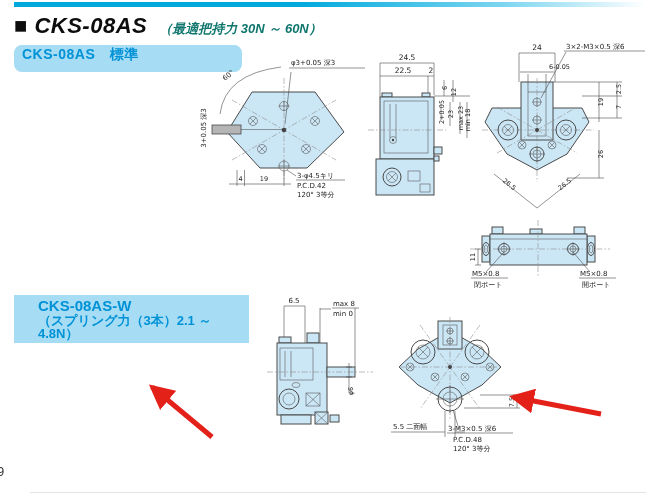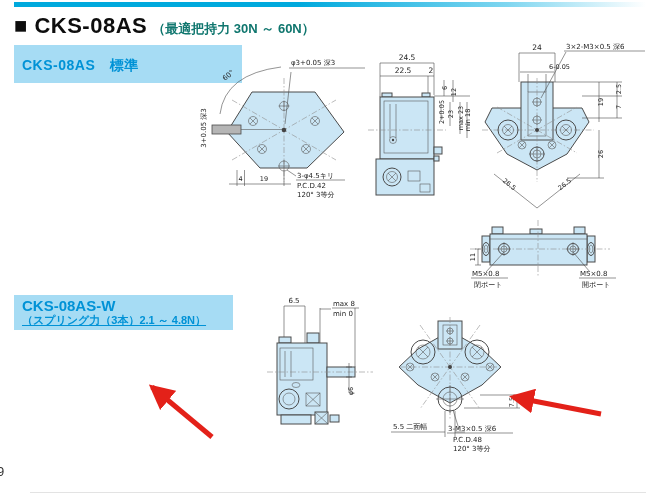--- a/index.html
+++ b/index.html
@@ -1,27 +1,27 @@
 <!DOCTYPE html>
 <html><head>
 <meta charset="utf-8">
 <style>
   html,body{margin:0;padding:0;background:#fff;}
   .page{position:relative;width:646px;height:496px;background:#ffffff;overflow:hidden;
         font-family:"Liberation Sans",sans-serif;color:#111;}
   .topbar{position:absolute;left:14px;top:2px;width:632px;height:5px;
           background:linear-gradient(90deg,#00a9dd 0%,#00a9dd 45%,#7fd6f0 78%,#ffffff 100%);}
-  .title-row{position:absolute;left:14px;top:13px;display:flex;align-items:baseline;gap:5px;white-space:nowrap;}
+  .title-row{position:absolute;left:14px;top:13px;display:flex;align-items:baseline;gap:12px;white-space:nowrap;font-style:italic;}
   .title{font-size:22px;font-weight:bold;letter-spacing:.5px;color:#0d0d0d;}
   .title-note{font-size:13px;font-weight:bold;color:#0f766e;}
   .sec{position:absolute;background:#a6dcf4;color:#0092d6;font-weight:bold;}
-  .sec1{left:14px;top:45px;width:220px;height:26px;line-height:17px;font-size:14px;padding:12px 0 0 8px;letter-spacing:.5px;}
-  .sec2{left:14px;top:295px;width:211px;padding:2px 0 3px 8px;}
+  .sec1{left:14px;top:45px;width:220px;height:26px;line-height:17px;font-size:14px;padding:1px 0 0 8px;letter-spacing:.5px;border-radius:8px;}
+  .sec2{left:14px;top:295px;width:211px;padding:2px 0 3px 24px;}
   .sec2 .l1{font-size:15px;line-height:17px;}
-  .sec2 .l2{font-size:11px;line-height:13px;text-decoration:underline;}
+  .sec2 .l2{font-size:13px;line-height:13px;}
   svg.drw{position:absolute;overflow:visible;}
   svg.drw text{font-family:"DejaVu Sans",sans-serif;font-size:7.5px;fill:#222;}
   .t7{font-size:7px !important;}
   .t65{font-size:6.5px !important;}
   .bf{fill:#cbe6f5;stroke:#4a4a4a;stroke-width:1;}
   .ln{fill:none;stroke:#4a4a4a;stroke-width:1;}
   .tn{fill:none;stroke:#5a5a5a;stroke-width:.6;}
   .cl{fill:none;stroke:#8f8f8f;stroke-width:.6;stroke-dasharray:6 2 1.5 2;}
   .dm{fill:none;stroke:#4c4c4c;stroke-width:.6;}
   .gray{fill:#b5b5b5;stroke:#4a4a4a;stroke-width:.8;}

